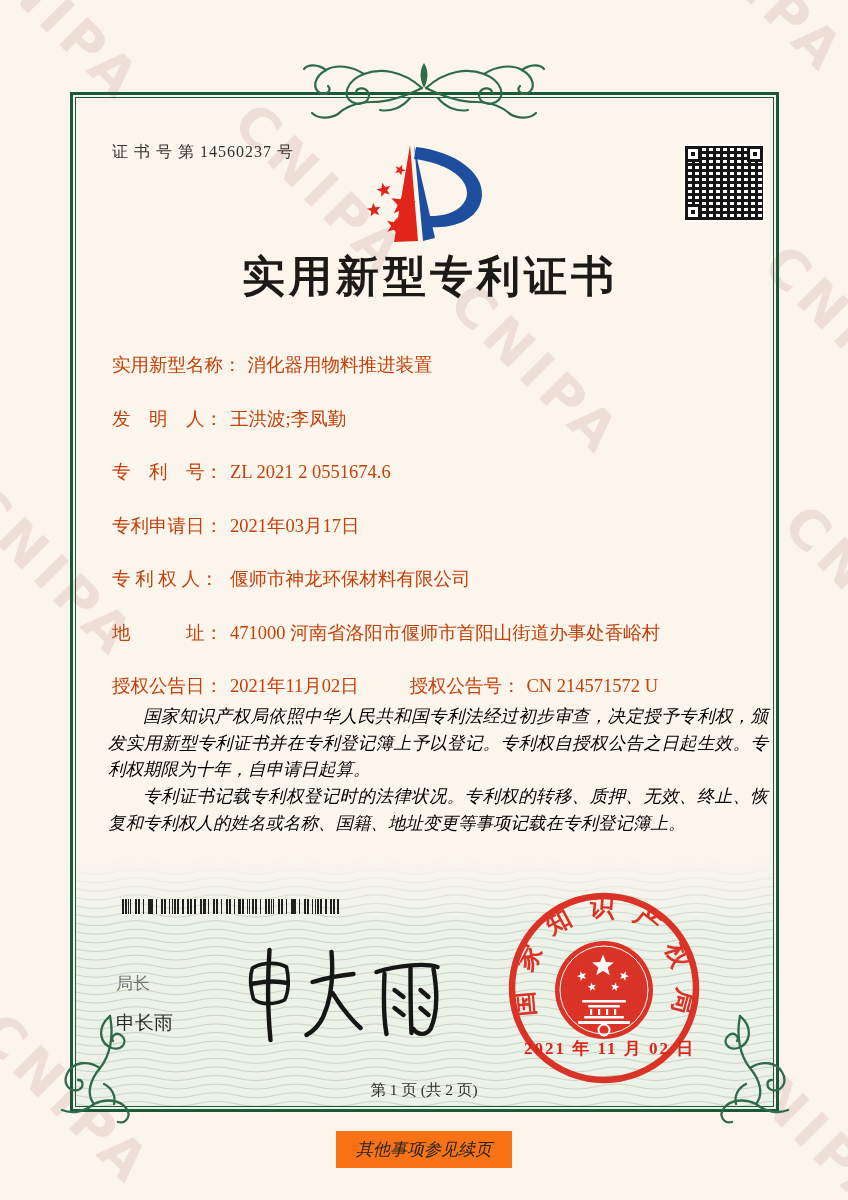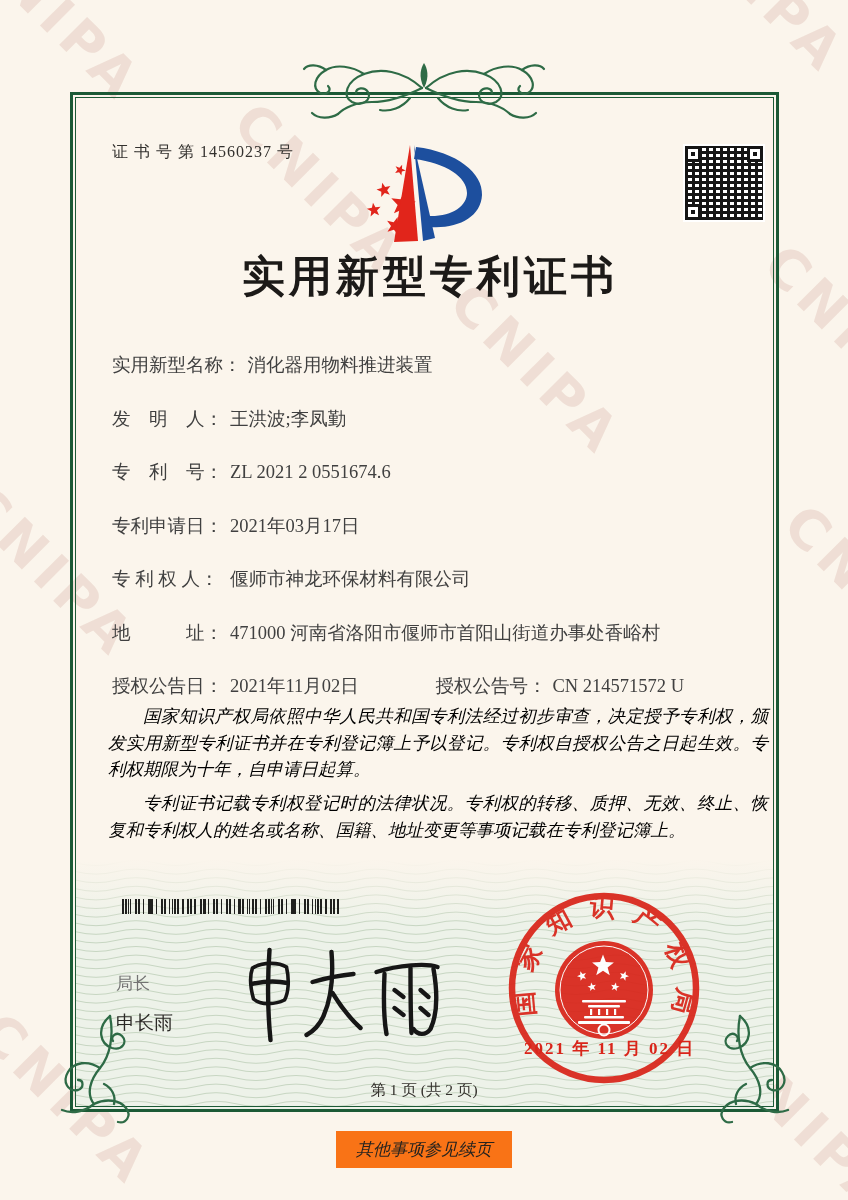--- a/index.html
+++ b/index.html
@@ -17,24 +17,24 @@
 
   
   .zone{position:absolute;left:76px;top:860px;width:697px;height:250px;background:#edf2e9;}
   .zone-fade{position:absolute;left:0;top:0;width:100%;height:64px;
       background:linear-gradient(#fbf5ec,rgba(251,245,236,0));}
 
   .certno{position:absolute;left:112px;top:142px;font-size:16px;color:#33312e;letter-spacing:1px;}
   .title{position:absolute;left:12px;right:0;top:248px;text-align:center;font-size:43px;
       font-weight:700;color:#1c1a18;letter-spacing:4px;}
 
-  .row{position:absolute;left:112px;right:78px;font-size:18.5px;color:#404040;white-space:nowrap;}
+  .row{position:absolute;left:112px;right:78px;font-size:18.5px;color:#c2410c;white-space:nowrap;}
   .row .lab{display:inline-block;min-width:112px;}
   .row .val{margin-left:6px;}
-  .row .pair2{margin-left:72px;}
+  .row .pair2{margin-left:46px;}
 
   .para{position:absolute;left:108px;width:660px;font-size:17.5px;line-height:26.5px;
       color:#000000;font-style:italic;text-align:justify;text-indent:2em;}
 
   .barcode{position:absolute;left:122px;top:899px;width:219px;height:15px;
       background-image:
         repeating-linear-gradient(90deg,#20201e 0 2px,rgba(0,0,0,0) 2px 3px,#20201e 3px 5px,rgba(0,0,0,0) 5px 8px,#20201e 8px 9px,rgba(0,0,0,0) 9px 13px),
         repeating-linear-gradient(90deg,rgba(0,0,0,0) 0 6px,#20201e 6px 7px,rgba(0,0,0,0) 7px 11px);}
 
   .director-label{position:absolute;left:116px;top:972px;font-size:17px;color:#737373;font-family:Liberation Serif, serif;}
@@ -194,21 +194,21 @@
   </div>
   <div class="row" style="top:620px;">
     <span class="lab">地　　　址：</span><span class="val">471000 河南省洛阳市偃师市首阳山街道办事处香峪村</span>
   </div>
   <div class="row" style="top:673px;">
     <span class="lab">授权公告日：</span><span class="val">2021年11月02日</span>
     <span class="pair2">授权公告号：</span><span class="val">CN 214571572 U</span>
   </div>
 
   <div class="para" style="top:703px;">国家知识产权局依照中华人民共和国专利法经过初步审查，决定授予专利权，颁发实用新型专利证书并在专利登记簿上予以登记。专利权自授权公告之日起生效。专利权期限为十年，自申请日起算。</div>
-  <div class="para" style="top:783px;margin-top:7px;">专利证书记载专利权登记时的法律状况。专利权的转移、质押、无效、终止、恢复和专利权人的姓名或名称、国籍、地址变更等事项记载在专利登记簿上。</div>
+  <div class="para" style="top:783px;">专利证书记载专利权登记时的法律状况。专利权的转移、质押、无效、终止、恢复和专利权人的姓名或名称、国籍、地址变更等事项记载在专利登记簿上。</div>
 
   <div class="barcode"></div>
 
   <div class="director-label">局长</div>
   <div class="director-name">申长雨</div>
 
   <svg class="orn" style="left:233px;top:938px;" width="208" height="108" viewBox="0 0 205 108">
     <g fill="none" stroke="#161616" stroke-width="4.4" stroke-linecap="round">
       <path d="M18,30 C28,24 44,24 52,29 C55,42 54,55 50,62 C40,67 26,67 19,61 C16,50 15,38 18,30 Z" stroke-width="3.6"></path>
       <path d="M17,46 C30,43 44,43 53,45"></path>

